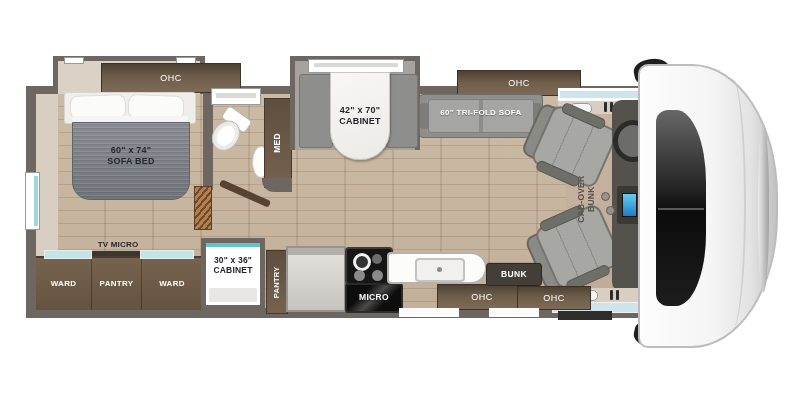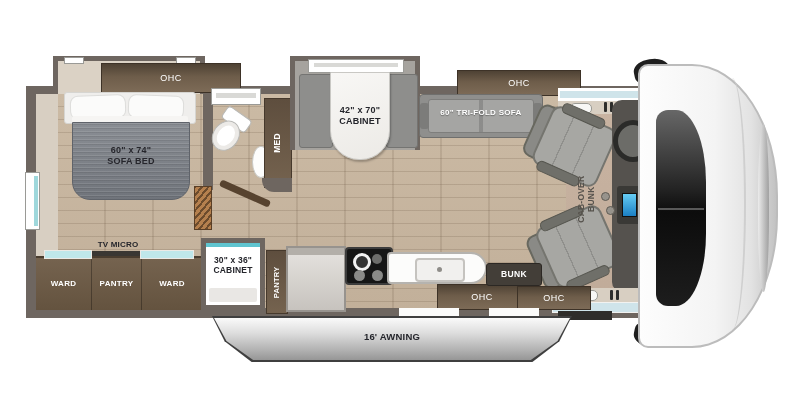--- a/index.html
+++ b/index.html
@@ -201,37 +201,35 @@
   <div class="abs" style="left:286px;top:246px;width:60px;height:66px;background:linear-gradient(180deg,#e6e3df,#c7c3be);border:2px solid #97938e;box-sizing:border-box;">
     <div class="abs" style="left:0;top:0;right:0;height:7px;background:#b3afa9;"></div>
   </div>
 
   <div class="abs" style="left:345px;top:247px;width:48px;height:38px;background:#161616;border:2px solid #3c3c3c;border-radius:4px;box-sizing:border-box;">
     <div class="abs" style="left:6px;top:4px;width:12px;height:12px;border:3px solid #f2f2f2;border-radius:50%;background:#333;"></div>
     <div class="abs" style="left:7px;top:21px;width:11px;height:11px;background:#8a8a88;border-radius:50%;"></div>
     <div class="abs" style="left:25px;top:21px;width:11px;height:11px;background:#8a8a88;border-radius:50%;"></div>
     <div class="abs" style="left:25px;top:5px;width:10px;height:10px;background:#6d6d6b;border-radius:50%;"></div>
   </div>
+  <div class="abs flexc" style="left:345px;top:283px;width:58px;height:30px;background:linear-gradient(135deg,#0d0d0d 30%,#4a4a4a 50%,#0d0d0d 70%);border:2px solid #2a2a2a;border-radius:3px;box-sizing:border-box;">
+    <span class="wl" style="font-size:8.5px;text-shadow:0 0 3px #000;">MICRO</span>
+  </div>
 
   <div class="abs" style="left:387px;top:252px;width:100px;height:32px;background:#fcfcfb;border:2px solid #b5b3af;border-radius:4px 16px 16px 4px;box-sizing:border-box;">
     <div class="abs" style="left:26px;top:4px;width:46px;height:20px;background:#f1f0ee;border:2px solid #c5c3bf;border-radius:4px;"></div>
     <div class="abs" style="left:48px;top:13px;width:5px;height:5px;background:#8f8d89;border-radius:50%;"></div>
   </div>
   <div class="abs ohc" style="left:397px;top:284px;width:88px;height:24px;">
     <span>OHC</span>
   </div>
   <div class="abs" style="left:399px;top:308px;width:60px;height:9px;background:#fbfbfa;"></div>
 
   <div class="abs flexc" style="left:486px;top:263px;width:54px;height:21px;background:#433e38;border:1px solid #2c2824;border-radius:3px;">
     <span class="wl" style="font-size:8.5px;">BUNK</span>
   </div>
   <div class="abs ohc" style="left:477px;top:286px;width:72px;height:22px;">
     <span>OHC</span>
   </div>
   <div class="abs" style="left:489px;top:308px;width:50px;height:9px;background:#fbfbfa;"></div>
 
-  <div class="abs" style="left:212px;top:316px;width:360px;height:46px;background:#3f3f3f;clip-path:polygon(0 0,100% 0,96.5% 55%,89% 100%,11% 100%,3.5% 55%);">
-    <div class="abs" style="left:2px;top:2px;right:2px;bottom:2px;background:linear-gradient(180deg,#fafafa,#dedede 35%,#b3b3b3 75%,#969696);clip-path:polygon(0 0,100% 0,96.5% 55%,89% 100%,11% 100%,3.5% 55%);">
-      <div class="dl flexc" style="margin-top:13px;font-size:9.5px;">16' AWNING</div>
-    </div>
-  </div>
 
 </div>
 
 </body></html>

